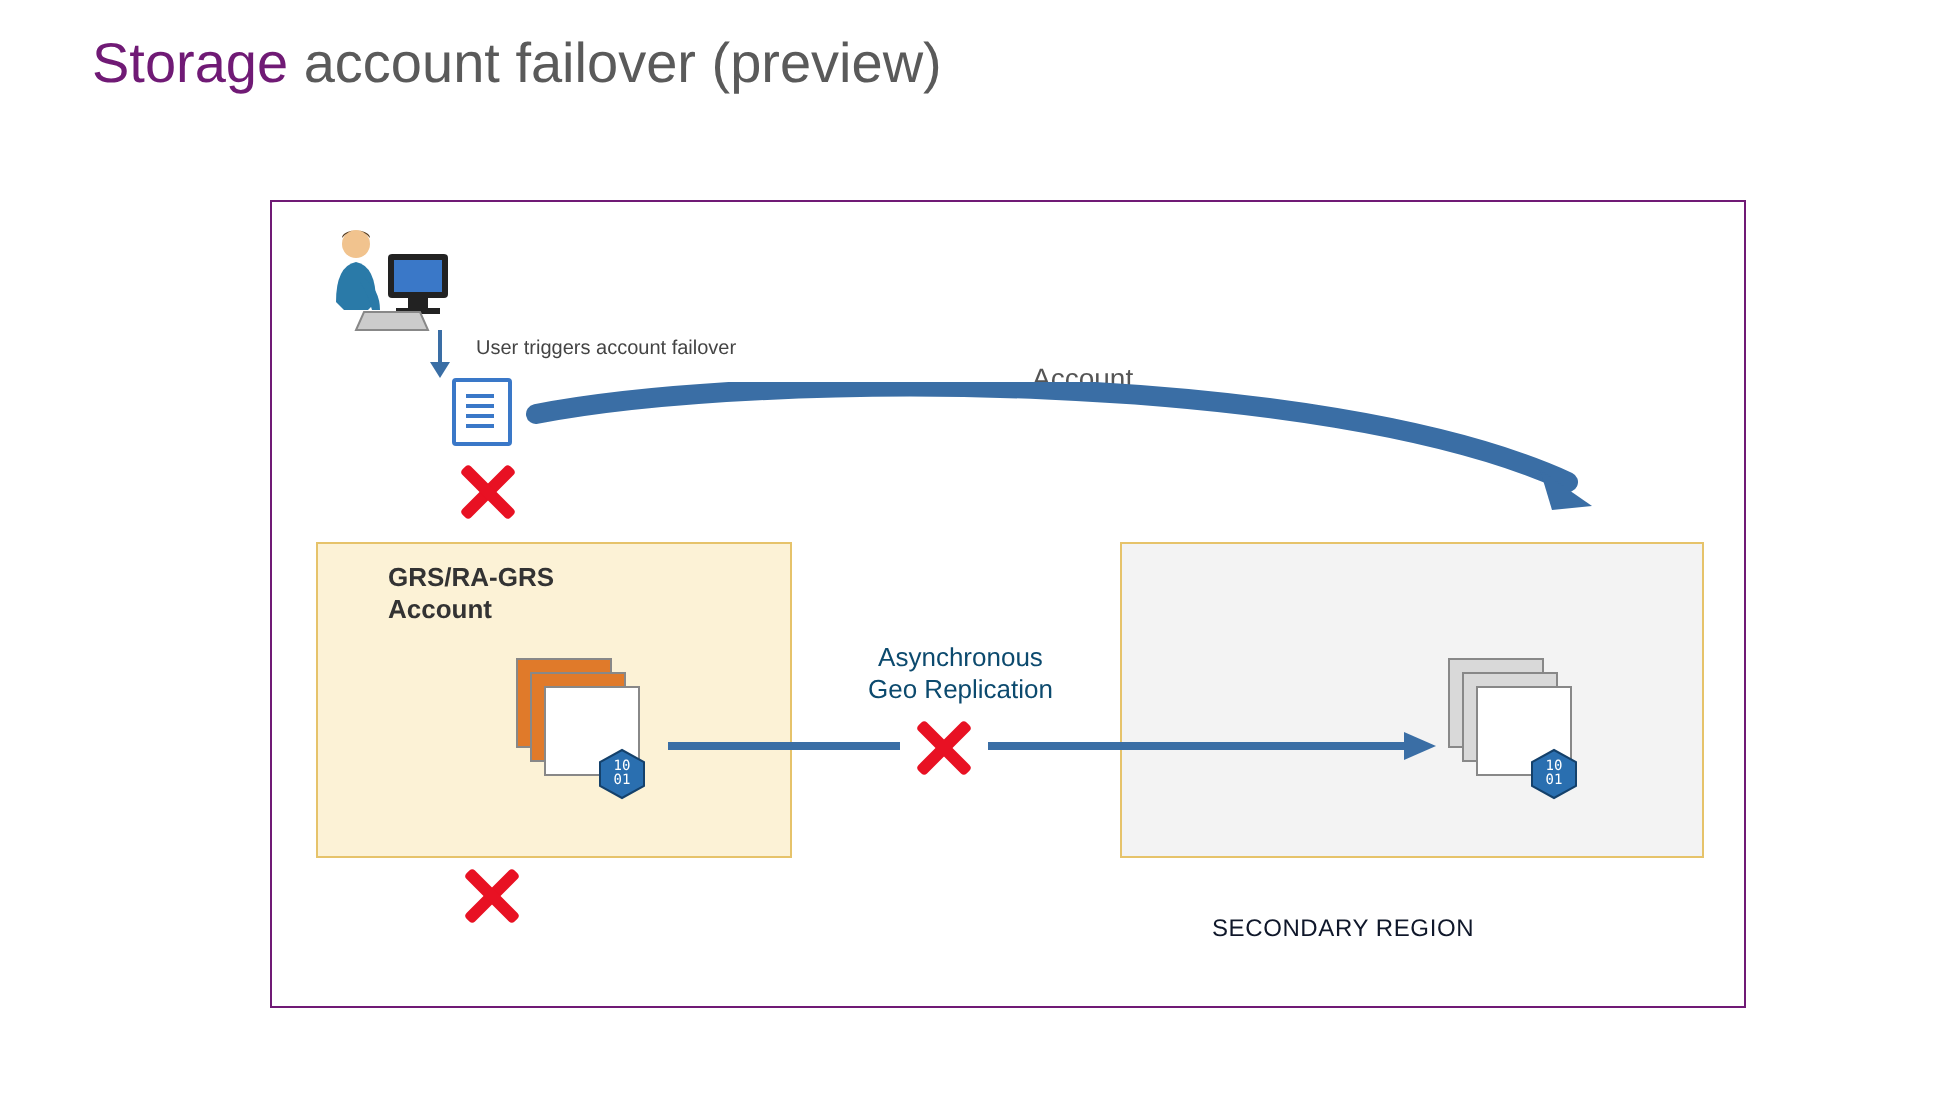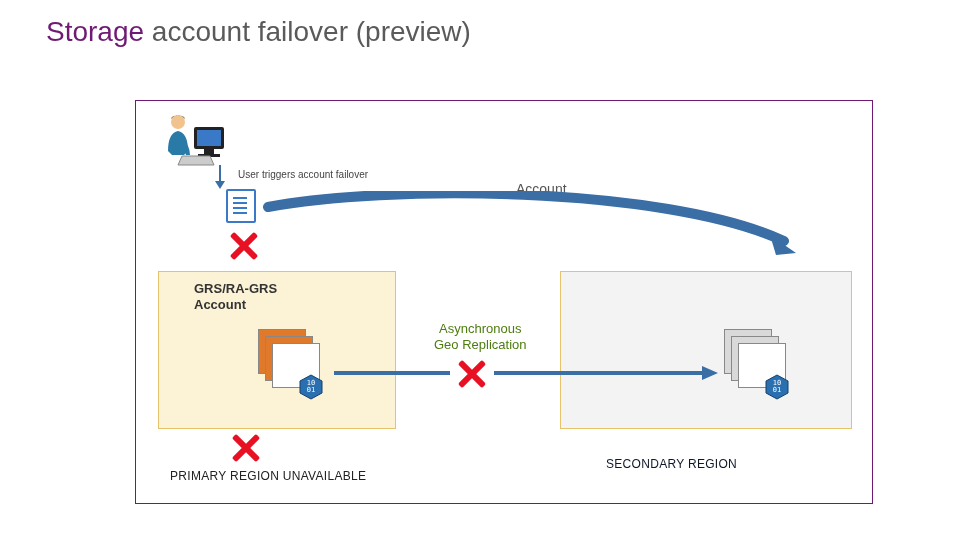--- a/index.html
+++ b/index.html
@@ -121,21 +121,21 @@
   .hex svg { display: block; }
   .hex-label {
     position: absolute;
     width: 26px; text-align: center;
     top: 6px; left: 0;
     font-size: 7px; color: #fff; font-family: monospace; line-height: 1;
   }
 
   .async-label {
     left: 298px; top: 220px;
-    font-size: 13px; color: #4d7c0f;
+    font-size: 13px; color: #0c4a6e;
     text-align: center; line-height: 1.25;
   }
 
   .primary-region-label {
     left: 34px; top: 368px;
     font-size: 12px; font-weight: 400; color: #222;
     letter-spacing: 0.3px;
   }
   .secondary-region-label {
     left: 470px; top: 356px;
@@ -228,16 +228,15 @@
 
   <div class="abs async-label" style="white-space:pre;">Asynchronous
 Geo Replication</div>
 
   <svg class="abs" style="left:196px; top:260px;" width="390" height="24">
     <line x1="2" y1="12" x2="118" y2="12" stroke="#3a6ea5" stroke-width="4"></line>
     <line x1="162" y1="12" x2="372" y2="12" stroke="#3a6ea5" stroke-width="4"></line>
     <polygon points="386,12 370,5 370,19" fill="#3a6ea5"></polygon>
   </svg>
 
-  <div class="abs primary-region-label">PRIMARY REGION UNAVAILABLE</div>
   <div class="abs secondary-region-label">SECONDARY REGION</div>
 
 </div>
 
 </body></html>

